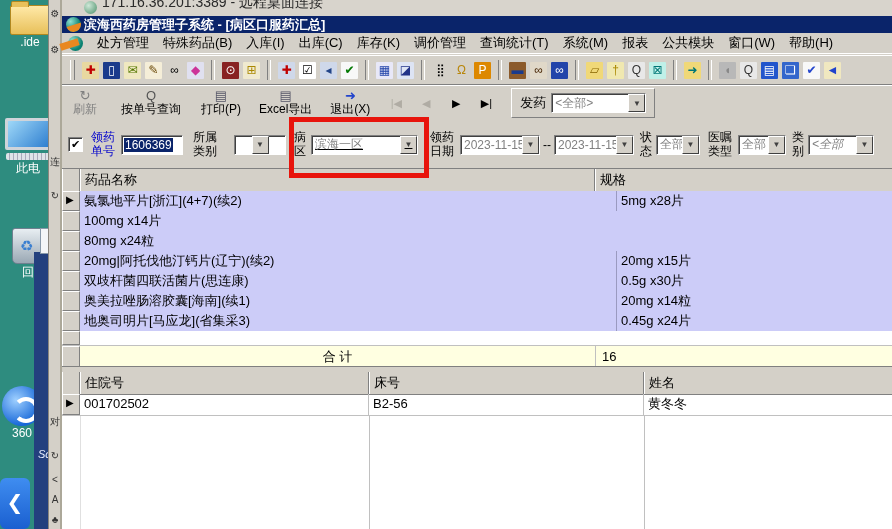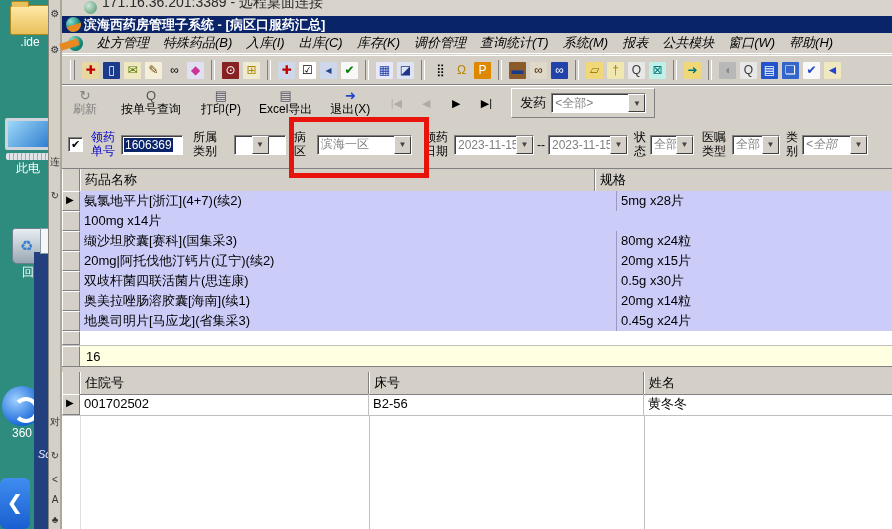--- a/index.html
+++ b/index.html
@@ -27,21 +27,21 @@
   
   #app{position:absolute;left:60px;top:0;width:832px;height:529px;background:#d4d0c8;border-left:2px solid #aca899;z-index:3;}
   .rdp-bar{position:absolute;left:0;top:0;width:832px;height:16px;background:#d8d4cc;overflow:hidden;}
   .rdp-bar .txt{position:absolute;left:40px;top:-6px;font-size:14px;color:#2a2a2a;}
   .rdp-bar .ric{position:absolute;left:22px;top:1px;width:13px;height:13px;border-radius:50%;background:radial-gradient(circle at 35% 35%,#cfe8d8,#4a8f68);}
   .titlebar{position:absolute;left:0;top:16px;width:832px;height:17px;background:#0a246a;color:#fff;font-weight:bold;font-size:13px;line-height:17px;}
   .titlebar .ttext{position:absolute;left:22px;top:0;white-space:nowrap;}
   .logo{position:absolute;width:15px;height:15px;border-radius:50%;background:radial-gradient(circle at 30% 30%,#8fe0d0,#0a8070 65%);overflow:hidden;}
   .logo:after{content:"";position:absolute;left:-2px;top:8px;width:19px;height:7px;background:#e88820;transform:rotate(-18deg);}
   .menubar{position:absolute;left:0;top:33px;width:832px;height:20px;background:#d4d0c8;display:flex;align-items:center;gap:14px;padding-left:6px;border-bottom:1px solid #fff;}
-  .menubar .mitem{font-size:13px;color:#000;white-space:nowrap;font-style:italic;}
+  .menubar .mitem{font-size:13px;color:#000;white-space:nowrap;}
   .toolbar1{position:absolute;left:0;top:55px;width:832px;height:29px;background:#d4d0c8;display:flex;align-items:center;gap:4px;padding-left:8px;border-top:1px solid #fff;box-sizing:border-box;}
   .grip{width:3px;height:20px;border-left:1px solid #fff;border-right:1px solid #808080;margin-right:3px;}
   .tico{display:inline-flex;width:17px;height:17px;align-items:center;justify-content:center;font-size:12px;border:1px solid transparent;box-sizing:border-box;border-radius:1px;}
   .tsep{width:2px;height:20px;border-left:1px solid #808080;border-right:1px solid #fff;margin:0 3px;}
   .toolbar2{position:absolute;left:0;top:84px;width:832px;height:37px;background:#d4d0c8;border-top:1px solid #808080;box-shadow:inset 0 1px 0 #fff;display:flex;align-items:center;padding-left:6px;box-sizing:border-box;}
   .abtn{display:flex;flex-direction:column;align-items:center;justify-content:center;font-size:12px;color:#000;padding:1px 5px;line-height:1.1;}
   .abtn .aico{font-size:13px;height:14px;line-height:14px;}
   .abtn.disabled{color:#808080;}
   .navbtns{display:flex;gap:8px;margin:0 14px 0 10px;font-size:11px;}
   .navbtns span{width:22px;text-align:center;}
@@ -240,21 +240,21 @@
         <span class="selected">1606369</span>
       </span>
       <span class="flabel" style="width:32px;margin-left:6px;">所属
 类别</span>
       <span class="combo" style="width:52px;margin-left:13px;flex-direction:column;">
         <span class="cval">口服类</span>
         <span class="carr">▼</span>
       </span>
       <span class="flabel" style="width:16px;margin-left:6px;">病
 区</span>
-      <span class="combo" style="width:95px;margin-left:9px;">
+      <span class="combo" style="width:107px;margin-left:3px;text-decoration:underline;">
         <span class="cval">滨海一区</span>
         <span class="carr">▼</span>
       </span>
       <span class="flabel" style="width:32px;margin-left:8px;">领药
 日期</span>
       <span class="combo" style="width:80px;margin-left:2px;">
         <span class="cval">2023-11-15</span>
         <span class="carr">▼</span>
       </span>
       <span style="width:14px;text-align:center;font-size:12px;">--</span>
@@ -297,21 +297,20 @@
             </span>
             <span class="c1">氨氯地平片[浙江](4+7)(续2)</span>
             <span class="c2">5mg x28片</span>
           </div>
           <div class="trow lav drugrow" style="top: 42px;">
             <span class="sel"></span>
             <span class="c2">100mg x14片</span>
           </div>
           <div class="trow lav drugrow" style="top: 62px;">
             <span class="sel"></span>
-            <span class="c1">缬沙坦胶囊[赛科](国集采3)</span>
             <span class="c2">80mg x24粒</span>
           </div>
           <div class="trow lav drugrow" style="top: 82px;">
             <span class="sel"></span>
             <span class="c1">20mg|阿托伐他汀钙片(辽宁)(续2)</span>
             <span class="c2">20mg x15片</span>
           </div>
           <div class="trow lav drugrow" style="top: 102px;">
             <span class="sel"></span>
             <span class="c1">双歧杆菌四联活菌片(思连康)</span>
@@ -328,20 +327,21 @@
             <span class="c2">0.45g x24片</span>
           </div>
         </div>
 
       <div class="trow" style="top:162px;height:14px;background:#fff;">
         <span class="sel"></span>
       </div>
 
       <div class="totalrow">
         <span class="sel"></span>
+        <span class="c1">合  计</span>
         <span class="c2">16</span>
       </div>
 
       <div class="gap2"></div>
 
       <div class="thead thead2">
         <span class="h" style="left:0;width:18px;"></span>
         <span class="h" style="left:18px;width:289px;">住院号</span>
         <span class="h" style="left:307px;width:275px;">床号</span>
         <span class="h" style="left:582px;width:250px;">姓名</span>

